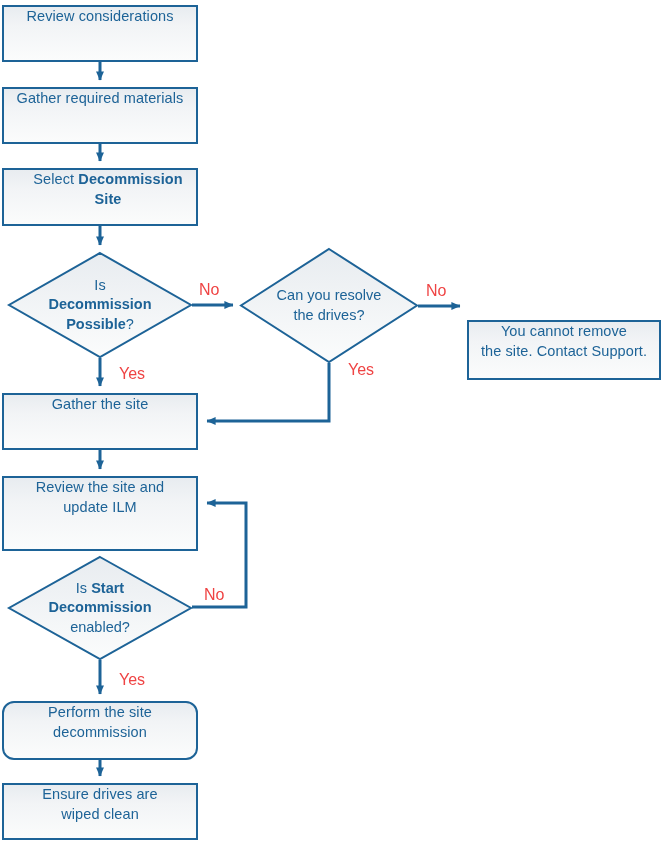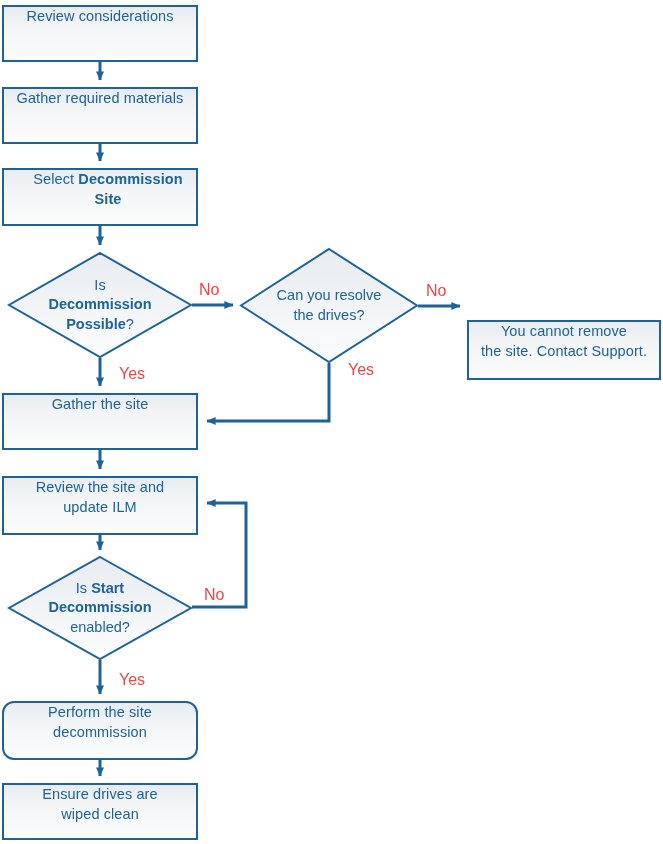--- a/index.html
+++ b/index.html
@@ -127,21 +127,21 @@
   </div>
 
   <div class="pbox" style="left:467px; top:280px; width:194px; height:60px;margin-top:40px;">
     <span class="t"><span>You cannot remove</span><br><span>the site. Contact Support.</span></span>
   </div>
 
   <div class="pbox" style="left:2px; top:393px; width:196px; height:57px;">
     <span class="t">Gather the site</span>
   </div>
 
-  <div class="pbox" style="left:2px; top:476px; width:196px; height:59px;">
+  <div class="pbox" style="left:2px; top:476px; width:196px; height:75px;">
     <span class="t"><span>Review the site and</span><br><span>update ILM</span></span>
   </div>
 
   <div class="pbox" style="left:2px; top:701px; width:196px; height:59px;border-radius:12px;">
     <span class="t"><span>Perform the site</span><br><span>decommission</span></span>
   </div>
 
   <div class="pbox" style="left:2px; top:783px; width:196px; height:57px;">
     <span class="t"><span>Ensure drives are</span><br><span>wiped clean</span></span>
   </div>

